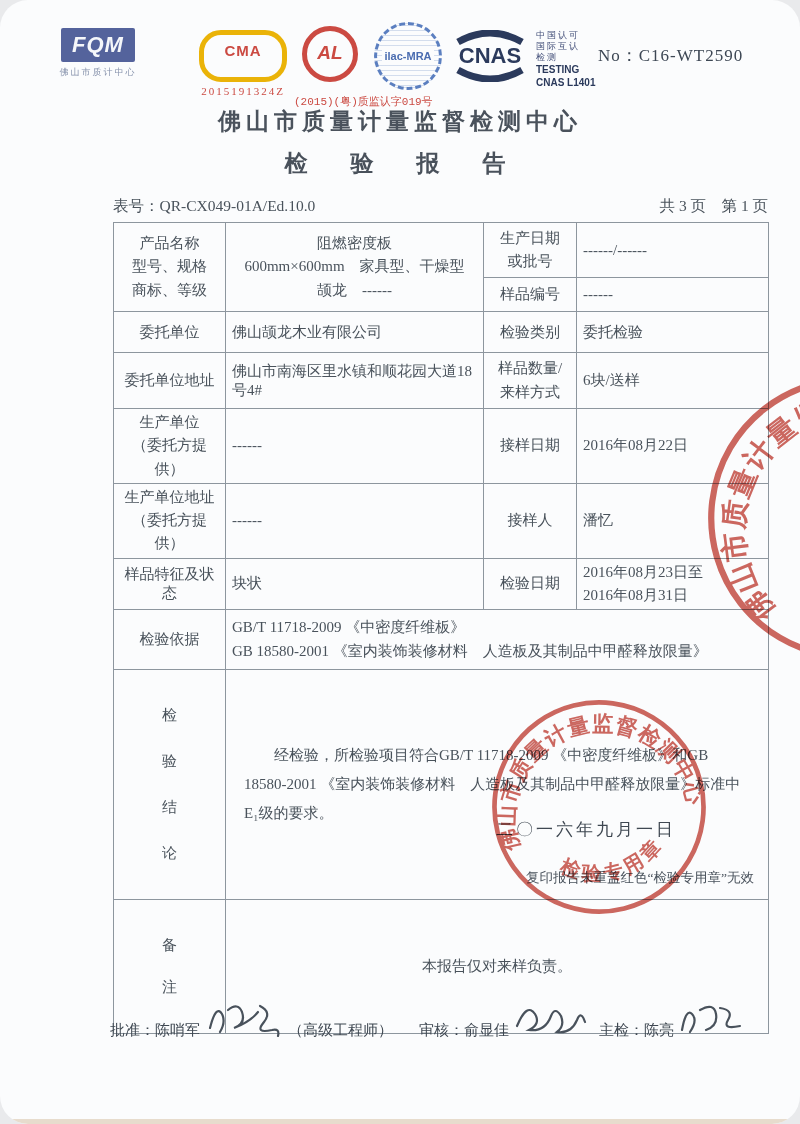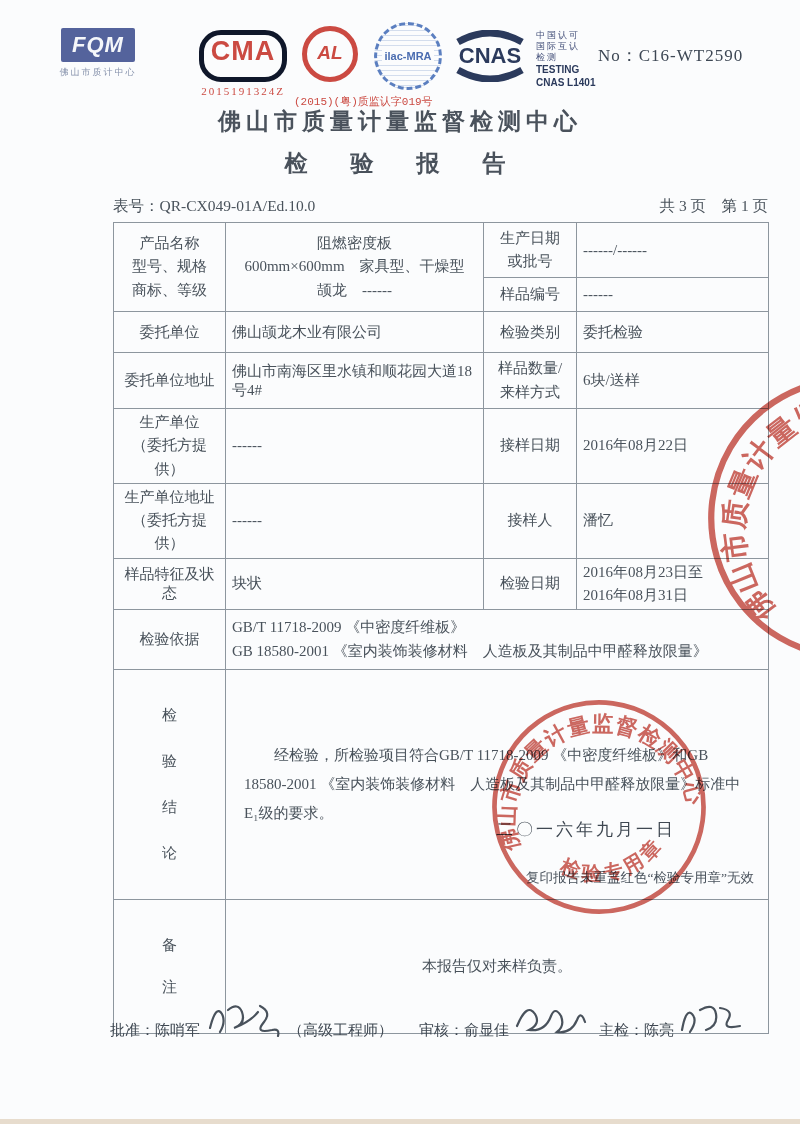--- a/index.html
+++ b/index.html
@@ -1,38 +1,38 @@
 <!DOCTYPE html>
 <html><head>
 <meta charset="utf-8">
 <style>
   html,body { margin:0; padding:0; background:#e9eaec; }
   .page {
     position:relative; width:800px; height:1124px; margin:0 auto;
     background:#fbfcfd;
     font-family:"Liberation Serif","DejaVu Serif",serif;
-    color:#454e57; overflow:hidden;
+    color:#454e57; overflow:hidden;border-radius:28px;
   }
   .paper-edge { position:absolute; left:0; right:0; bottom:0; height:5px; background:#e7dccd; }
 
   
   .logo-fqm { position:absolute; left:52px; top:28px; width:92px; text-align:center; }
   .logo-fqm .fqm-box {
     display:inline-block; width:74px; height:34px; background:#54639c;
     color:#f5f7fa; font-family:"Liberation Sans",sans-serif; font-weight:bold;
     font-style:italic; font-size:22px; line-height:34px; letter-spacing:1px;
     border-radius:2px;
   }
   .logo-fqm .fqm-caption { margin-top:4px; font-size:9px; color:#8591ab; letter-spacing:2px; }
 
   .logo-cma { position:absolute; left:198px; top:30px; width:90px; text-align:center; }
   .cma-oval {
-    display:inline-block; width:78px; height:42px; border:5px solid #0f172a;
+    display:inline-block; width:78px; height:42px; border:5px solid #eab308;
     border-radius:22px; color:#cb4a42; font-family:"Liberation Sans",sans-serif;
-    font-weight:bold; font-size:27px; line-height:32px; letter-spacing:1px;
+    font-weight:bold; font-size:15px; line-height:32px; letter-spacing:1px;
   }
   .cma-code { margin-top:3px; font-size:11px; color:#cb4a42; letter-spacing:2px; font-family:"Liberation Serif",serif; }
 
   .logo-cal { position:absolute; left:294px; top:26px; width:72px; text-align:center; }
   .cal-circle {
     display:inline-block; width:46px; height:46px; border:5px solid #cb4a42;
     border-radius:50%; color:#cb4a42; font-family:"Liberation Sans",sans-serif;
     font-weight:bold; font-style:italic; font-size:19px; line-height:44px;
   }
   .cal-code { margin-top:12px; font-size:11px; color:#cb4a42; letter-spacing:0; white-space:nowrap;font-family:Liberation Mono, monospace; }

